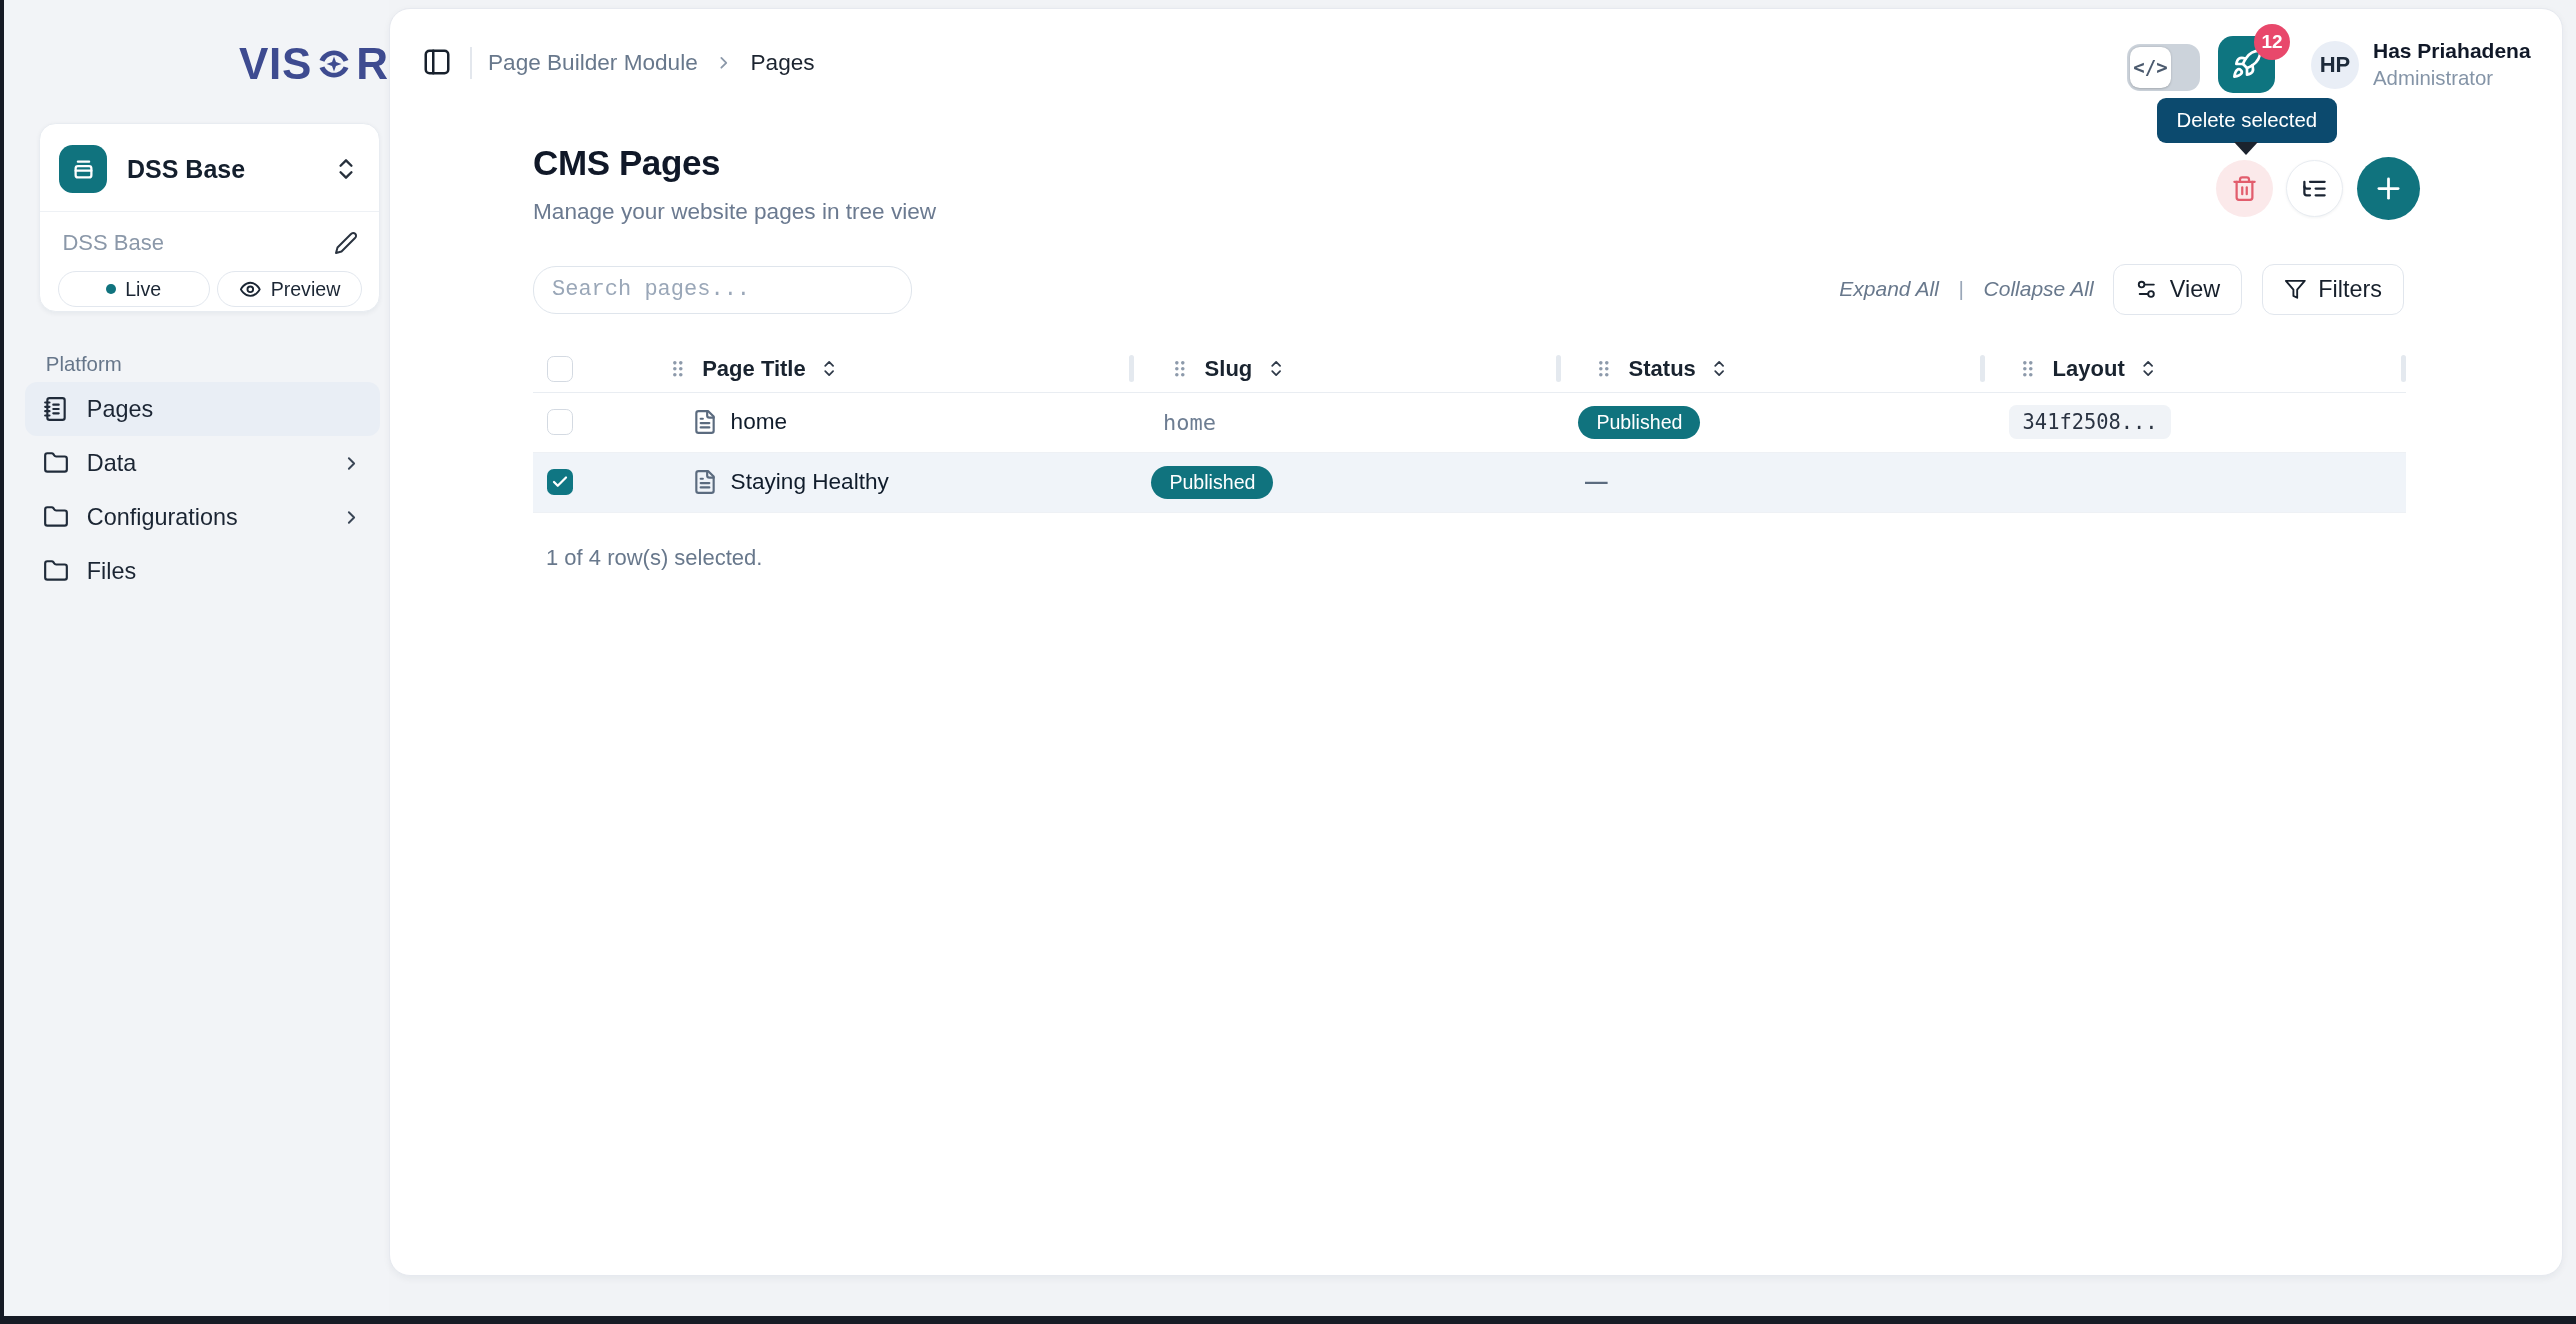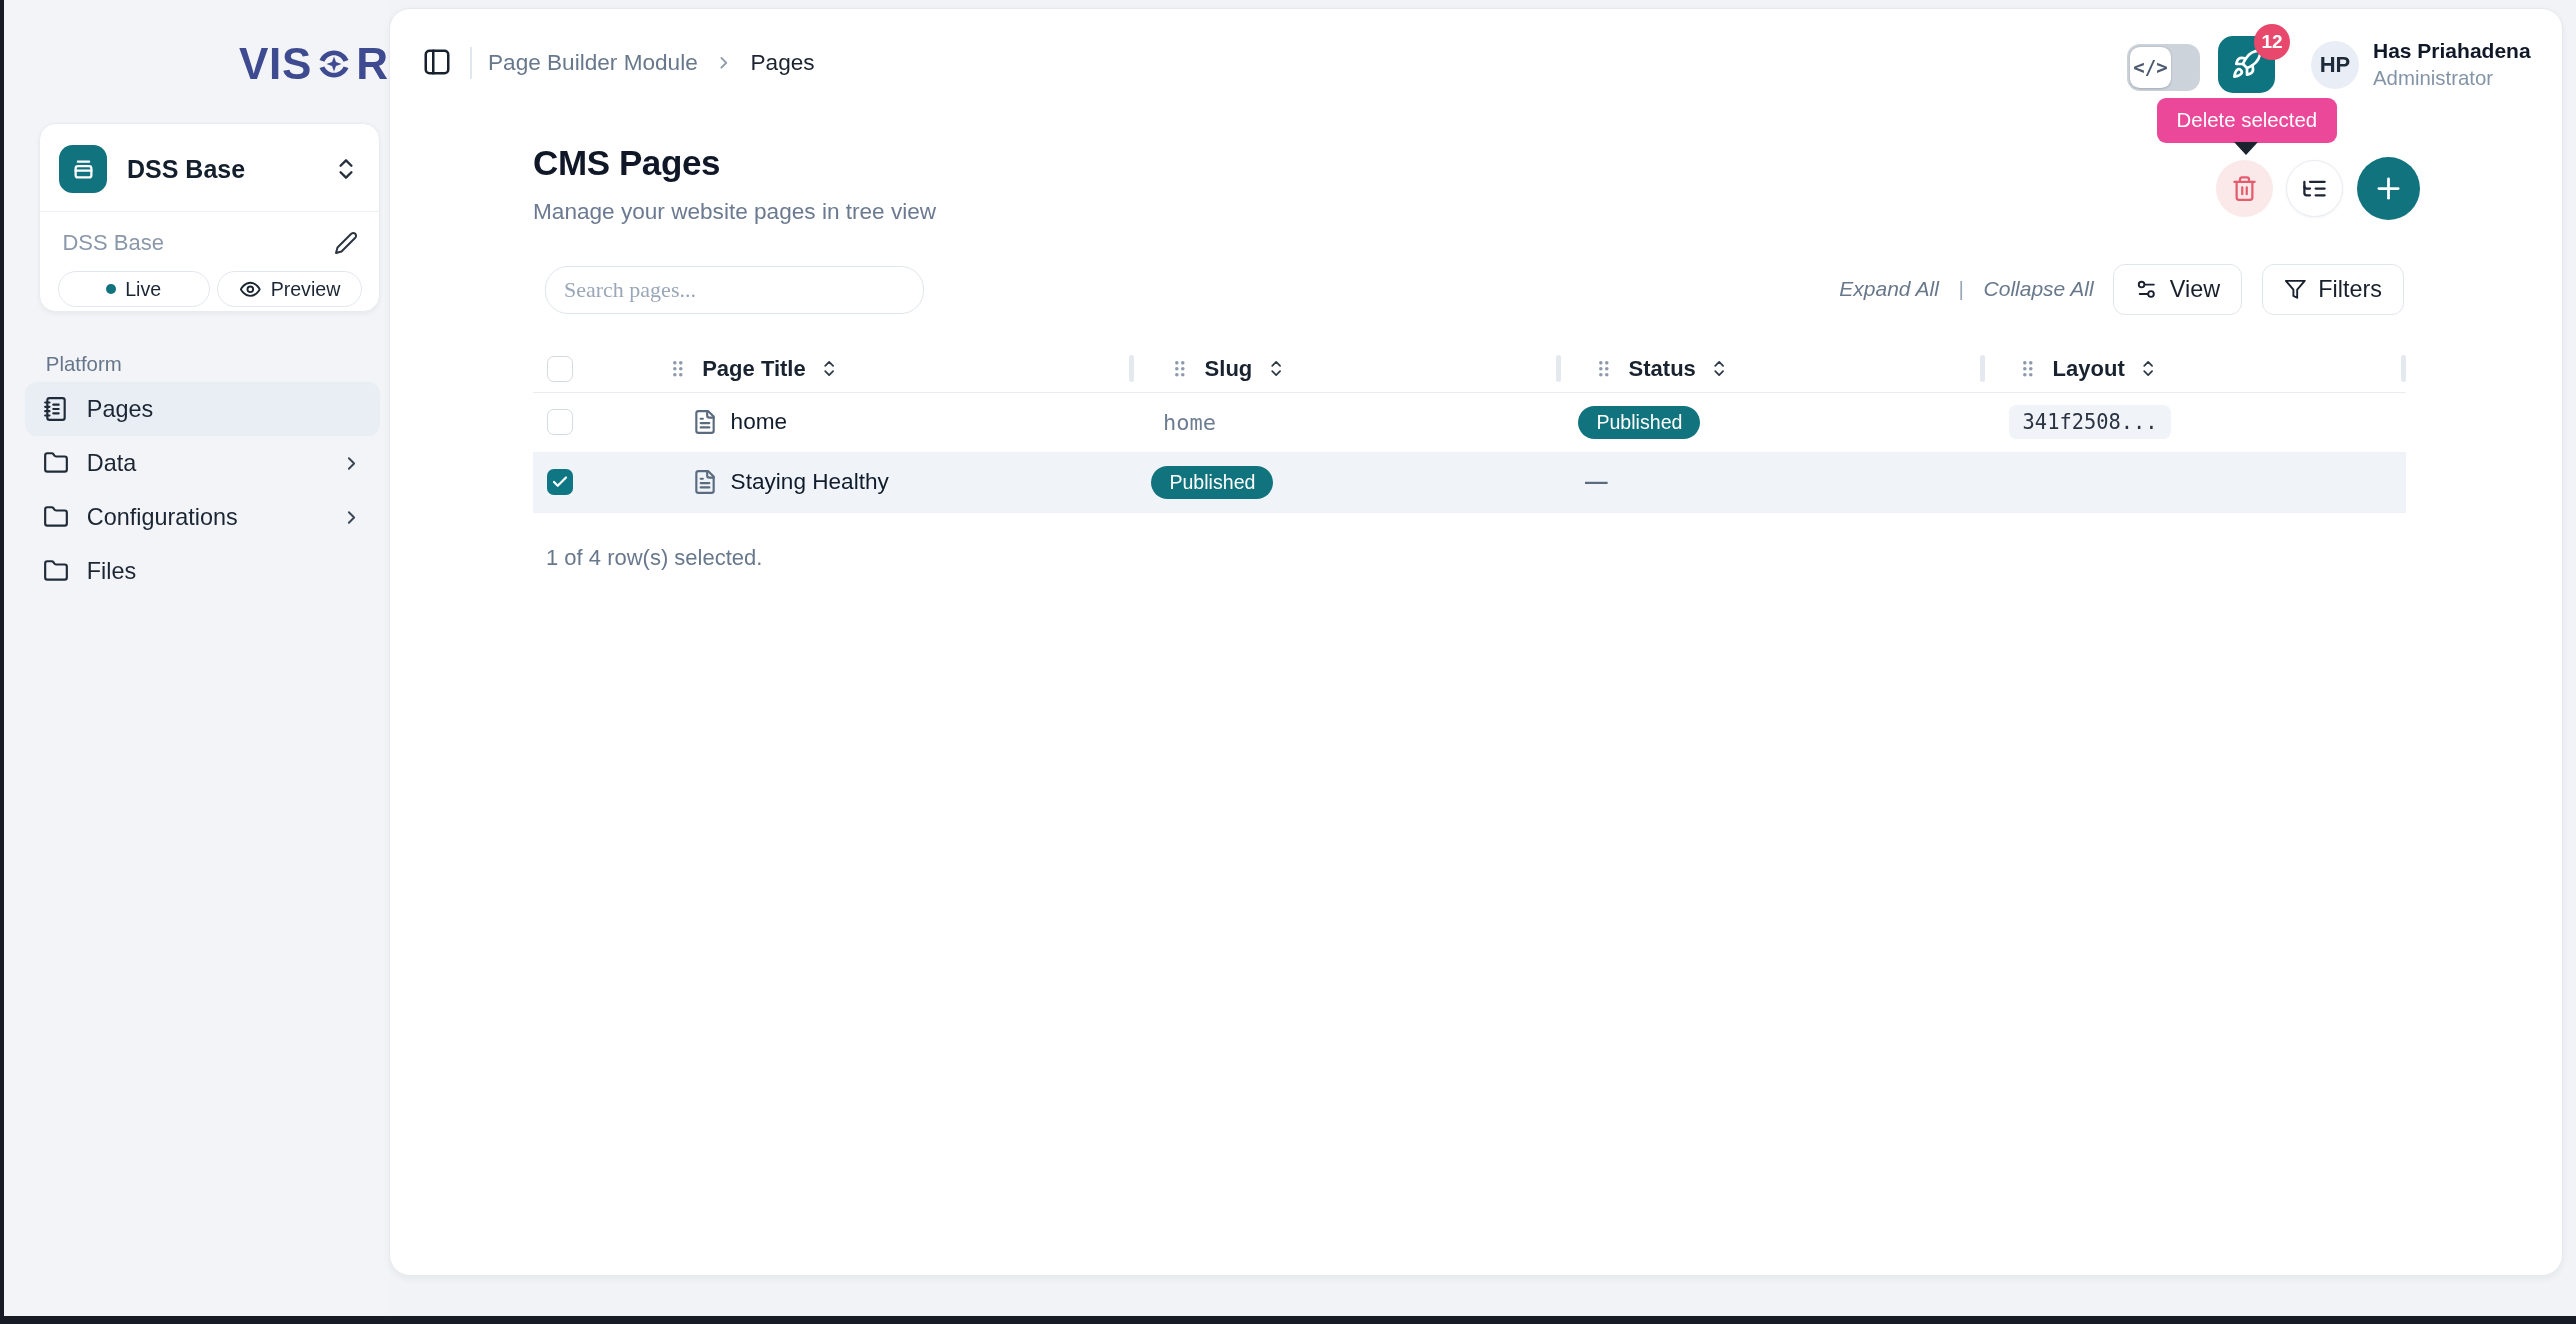--- a/index.html
+++ b/index.html
@@ -56,37 +56,37 @@
                 display:flex; align-items:center; justify-content:center; cursor:pointer; }
   .notif-badge { position:absolute; right:-15px; top:-12px; width:36px; height:36px; border-radius:50%; background:#e8486b;
                  color:#fff; font-size:19px; font-weight:600; display:flex; align-items:center; justify-content:center; }
   .avatar { position:absolute; left:1921px; top:32px; width:48px; height:48px; border-radius:50%; background:#e9eef6;
             display:flex; align-items:center; justify-content:center; font-size:22px; font-weight:600; color:#1d2a3a; cursor:pointer; }
   .user-block { position:absolute; left:1983px; top:30px; }
   .user-name { font-size:21px; font-weight:600; color:#101828; }
   .user-role { font-size:20.4px; color:#8494a7; margin-top:4.5px; }
 
   
-  .tooltip { position:absolute; left:1767px; top:89px; height:45px; background:#ec4899; border-radius:9px;
+  .tooltip { position:absolute; left:1767px; top:89px; height:45px; background:#0c4a6e; border-radius:9px;
              color:#fff; font-size:20.4px; display:flex; align-items:center; padding:0 19.6px; z-index:5; }
   .tooltip-arrow { position:absolute; left:77px; top:44px; width:0; height:0;
                    border-left:12px solid transparent; border-right:12px solid transparent; border-top:13.6px solid #1b232e; }
 
   
   .page-title { position:absolute; left:143px; top:134px; font-size:35px; font-weight:700; color:#101828; letter-spacing:-0.4px; }
   .page-sub   { position:absolute; left:143px; top:190px; font-size:22.6px; color:#6b7a90; }
 
   .circle-btn { position:absolute; border-radius:50%; display:flex; align-items:center; justify-content:center; cursor:pointer; }
   .btn-trash { left:1826px; top:151px; width:57px; height:57px; background:#fbe9ea; }
   .btn-tree  { left:1896px; top:151px; width:57px; height:57px; background:#ffffff; border:0.8px solid #e8ecf1; box-shadow:0 0.8px 3px rgba(20,30,50,.06); }
   .btn-plus  { left:1967px; top:148px; width:63px; height:63px; background:#10737e; }
 
   
   .search-input { position:absolute; left:143px; top:257px; width:379px; height:48px; border:1.1px solid #dfe5ec; border-radius:23px;
-                  font-size:22px; color:#33414f; padding:0 18px; outline:none; background:#fff; font-family:Liberation Serif, serif;margin-left:12px; }
+                  font-size:22px; color:#33414f; padding:0 18px; outline:none; background:#fff; font-family:Liberation Mono, monospace; }
   .search-input::placeholder { color:#9aa7b8; }
   .controls-right { position:absolute; right:158px; top:255px; height:51px; display:flex; align-items:center; gap:19.6px; }
   .link-muted { font-size:21px; color:#68788c; cursor:pointer;font-style:italic; }
   .link-sep { font-size:21px; color:#9aa7b8; }
   .ctrl-btn { height:51px; border:1.1px solid #e1e6ed; border-radius:12px; background:#fff; display:flex; align-items:center;
               gap:12px; padding:0 21px; font-size:23.4px; color:#17202c; font-weight:500; cursor:pointer; }
 
   
   .table { position:absolute; left:143px; top:336px; width:1873px; }
   .t-cols { display:grid; grid-template-columns:598px 427px 424px 424px; align-items:center; }

